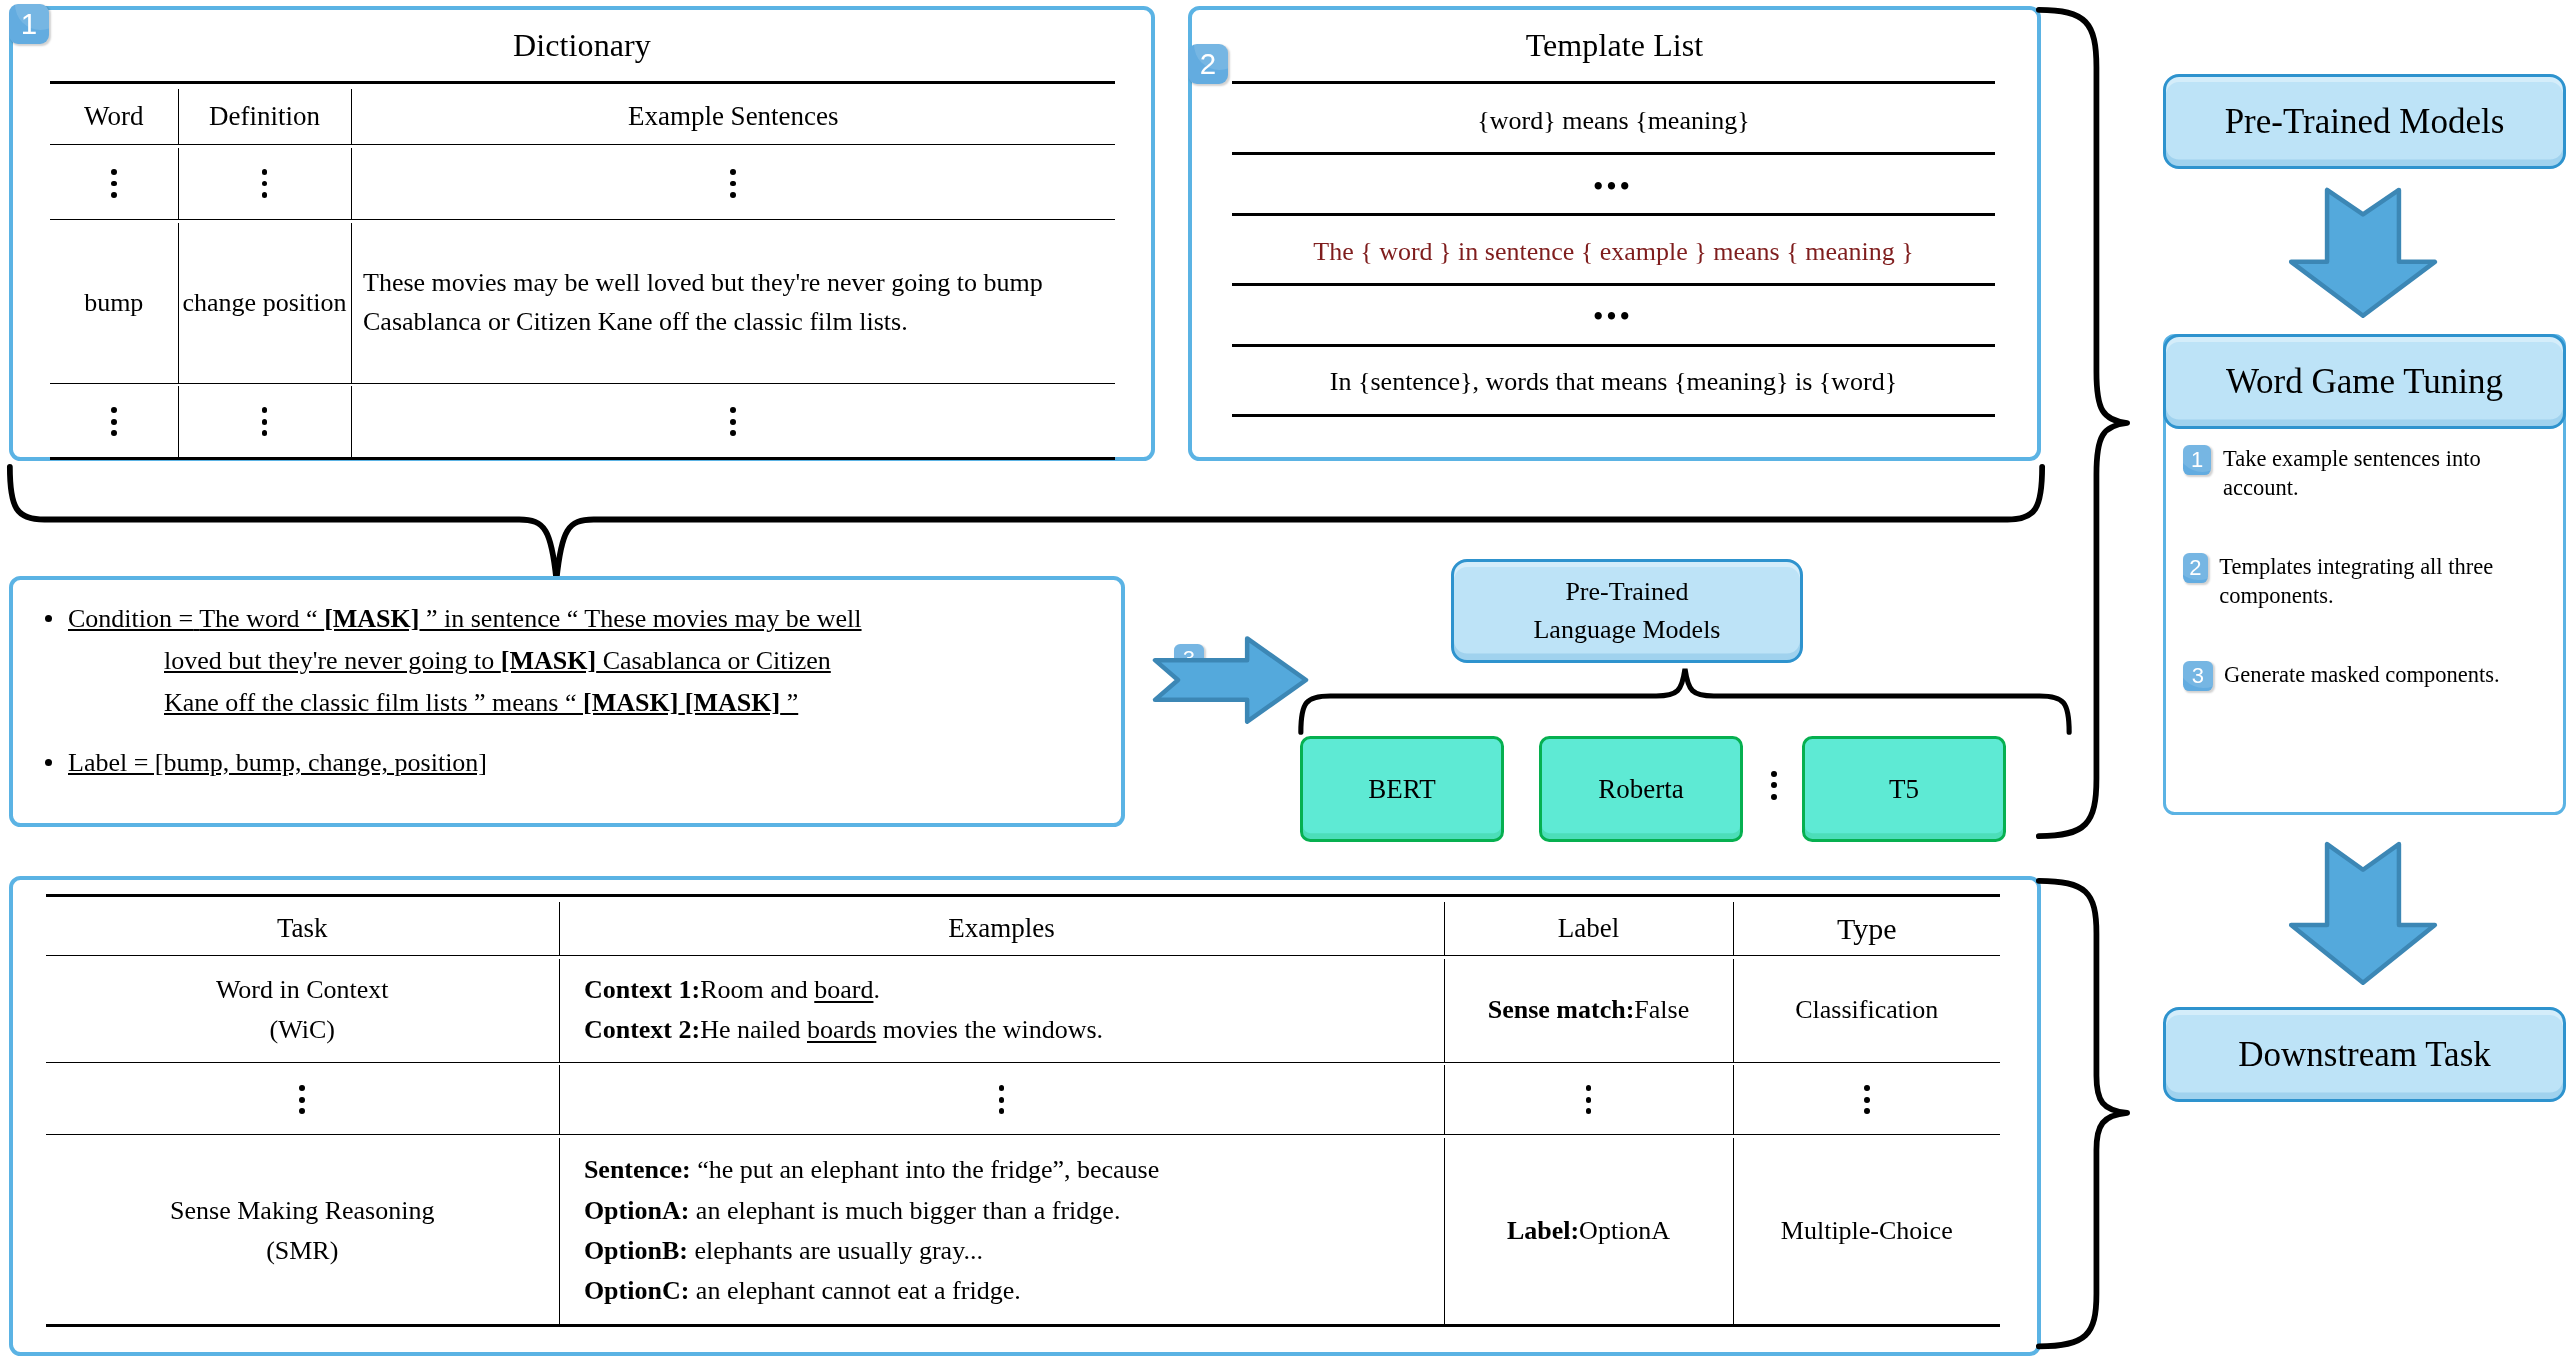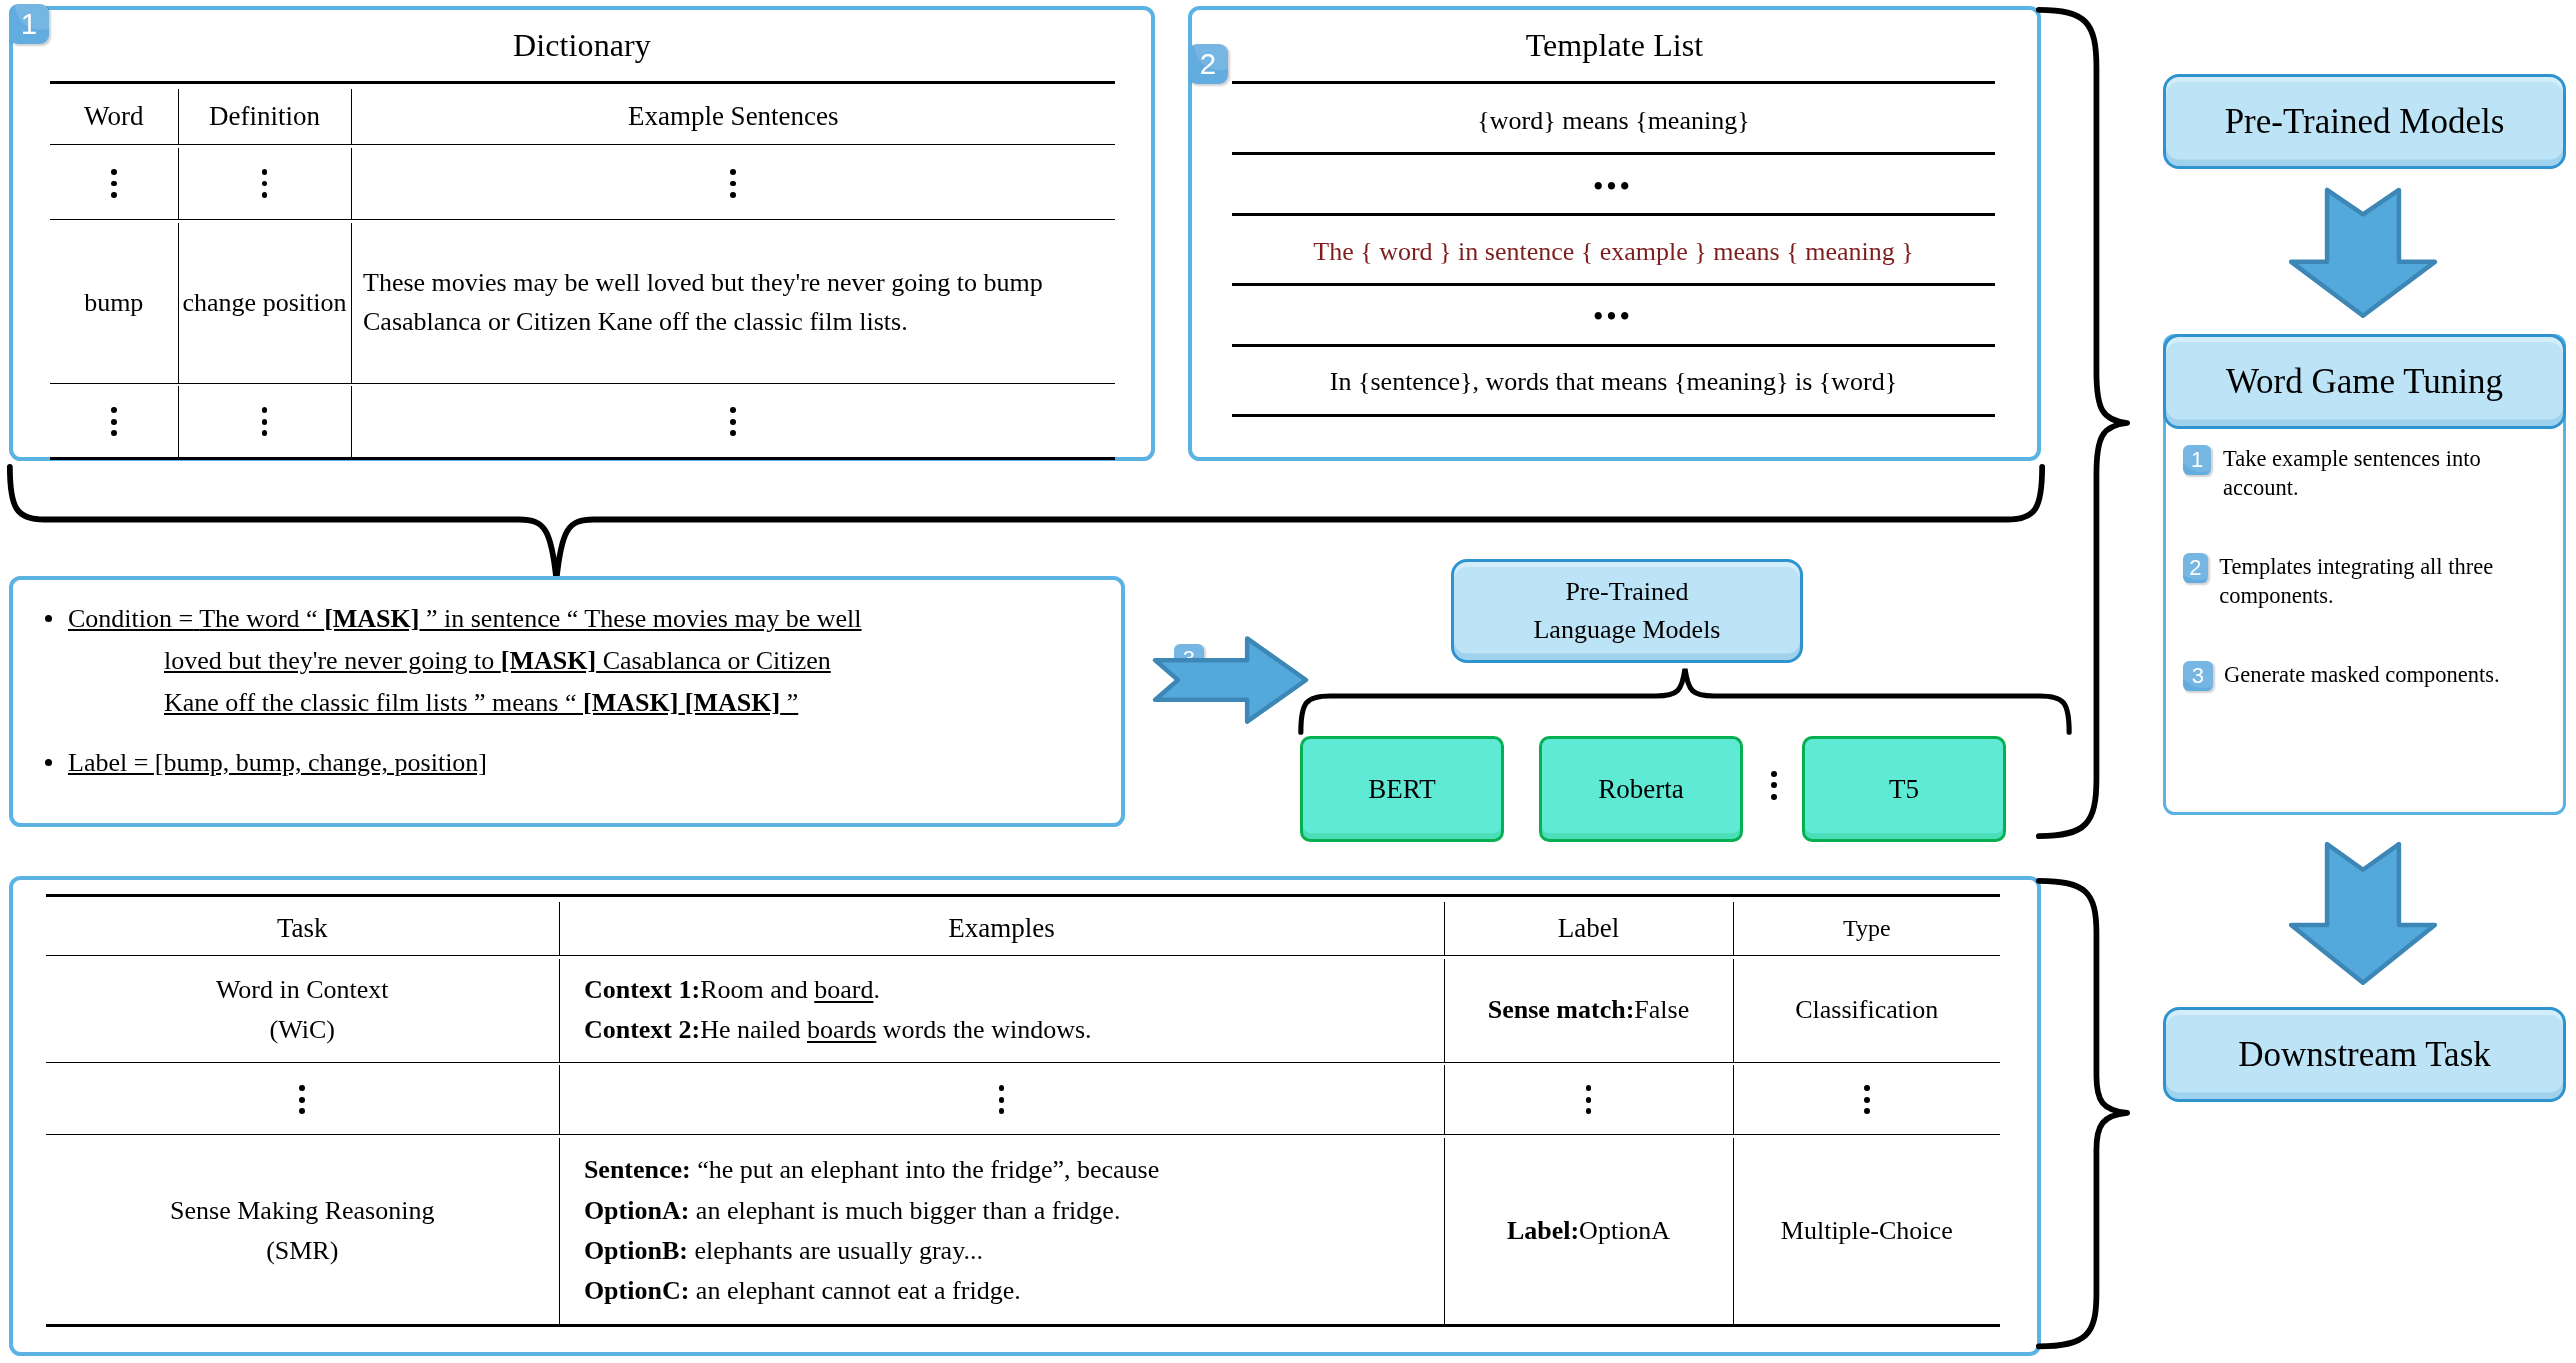--- a/index.html
+++ b/index.html
@@ -245,40 +245,40 @@
           <tr>
         <td class="hrule-thick" style="height:5.1px"></td>
             <td class="hrule-thick"></td>
         <td class="hrule-thick"></td>
             <td class="hrule-thick"></td>
       </tr>
       <tr>
         <td style="text-align:center;font-size:27px;height:53px;">Task</td>
         <td class="vd" style="text-align:center;font-size:27px;">Examples</td>
         <td class="vd" style="text-align:center;font-size:27px;">Label</td>
-        <td class="vd" style="text-align:center;font-size:24px;">Type</td>
+        <td class="vd" style="text-align:center;font-size:30px;">Type</td>
       </tr>
       <tr>
         <td class="hrule-thin" style="height:2.6px"></td>
             <td class="hrule-thin"></td>
         <td class="hrule-thin"></td>
             <td class="hrule-thin"></td>
       </tr>
 
       <tr>
         <td style="text-align:center;font-size:26px;line-height:1.55;height:103px;">
           <span>Word in Context</span><br>
           <span>(WiC)</span>
         </td>
         <td class="vd" style="font-size:26px;line-height:1.55;padding-left:24.4px;">
           <div>
             <b>Context 1:</b><span>Room and </span><u>board</u><span>.</span>
           </div>
           <div>
-            <b>Context 2:</b><span>He nailed </span><u>boards</u><span> words the windows.</span>
+            <b>Context 2:</b><span>He nailed </span><u>boards</u><span> movies the windows.</span>
           </div>
         </td>
         <td class="vd" style="text-align:center;font-size:26px;">
           <b>Sense match:</b><span>False</span>
         </td>
         <td class="vd" style="text-align:center;font-size:26px;">Classification</td>
       </tr>
       <tr>
         <td class="hrule-thin" style="height:2.6px"></td>
             <td class="hrule-thin"></td>

